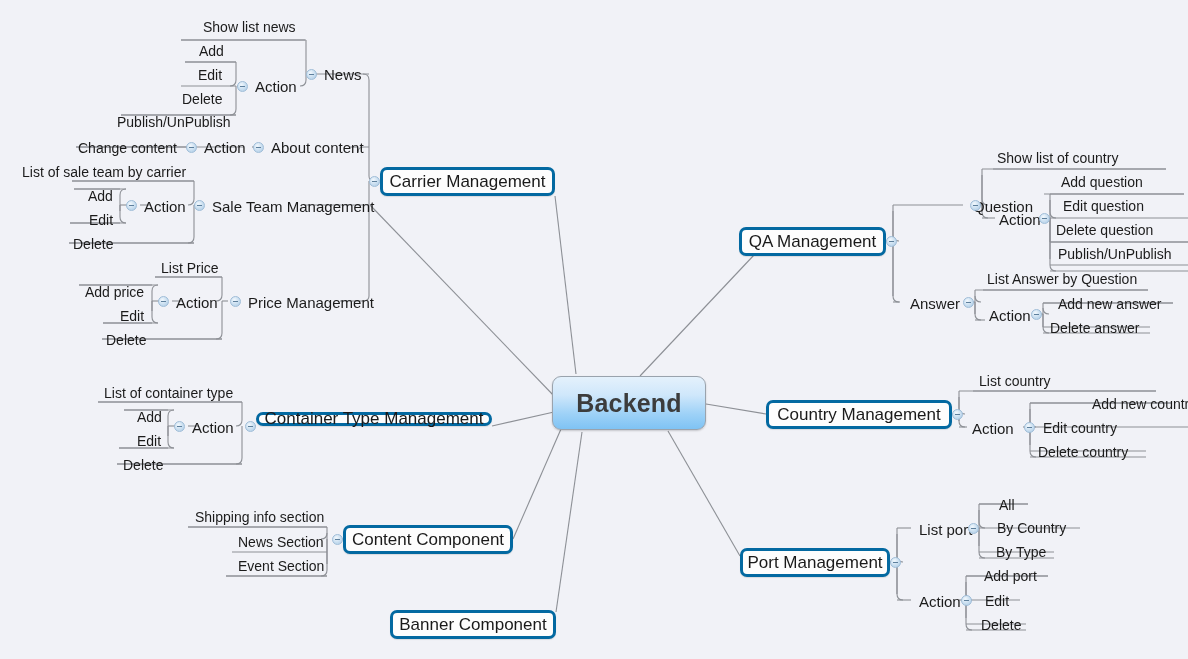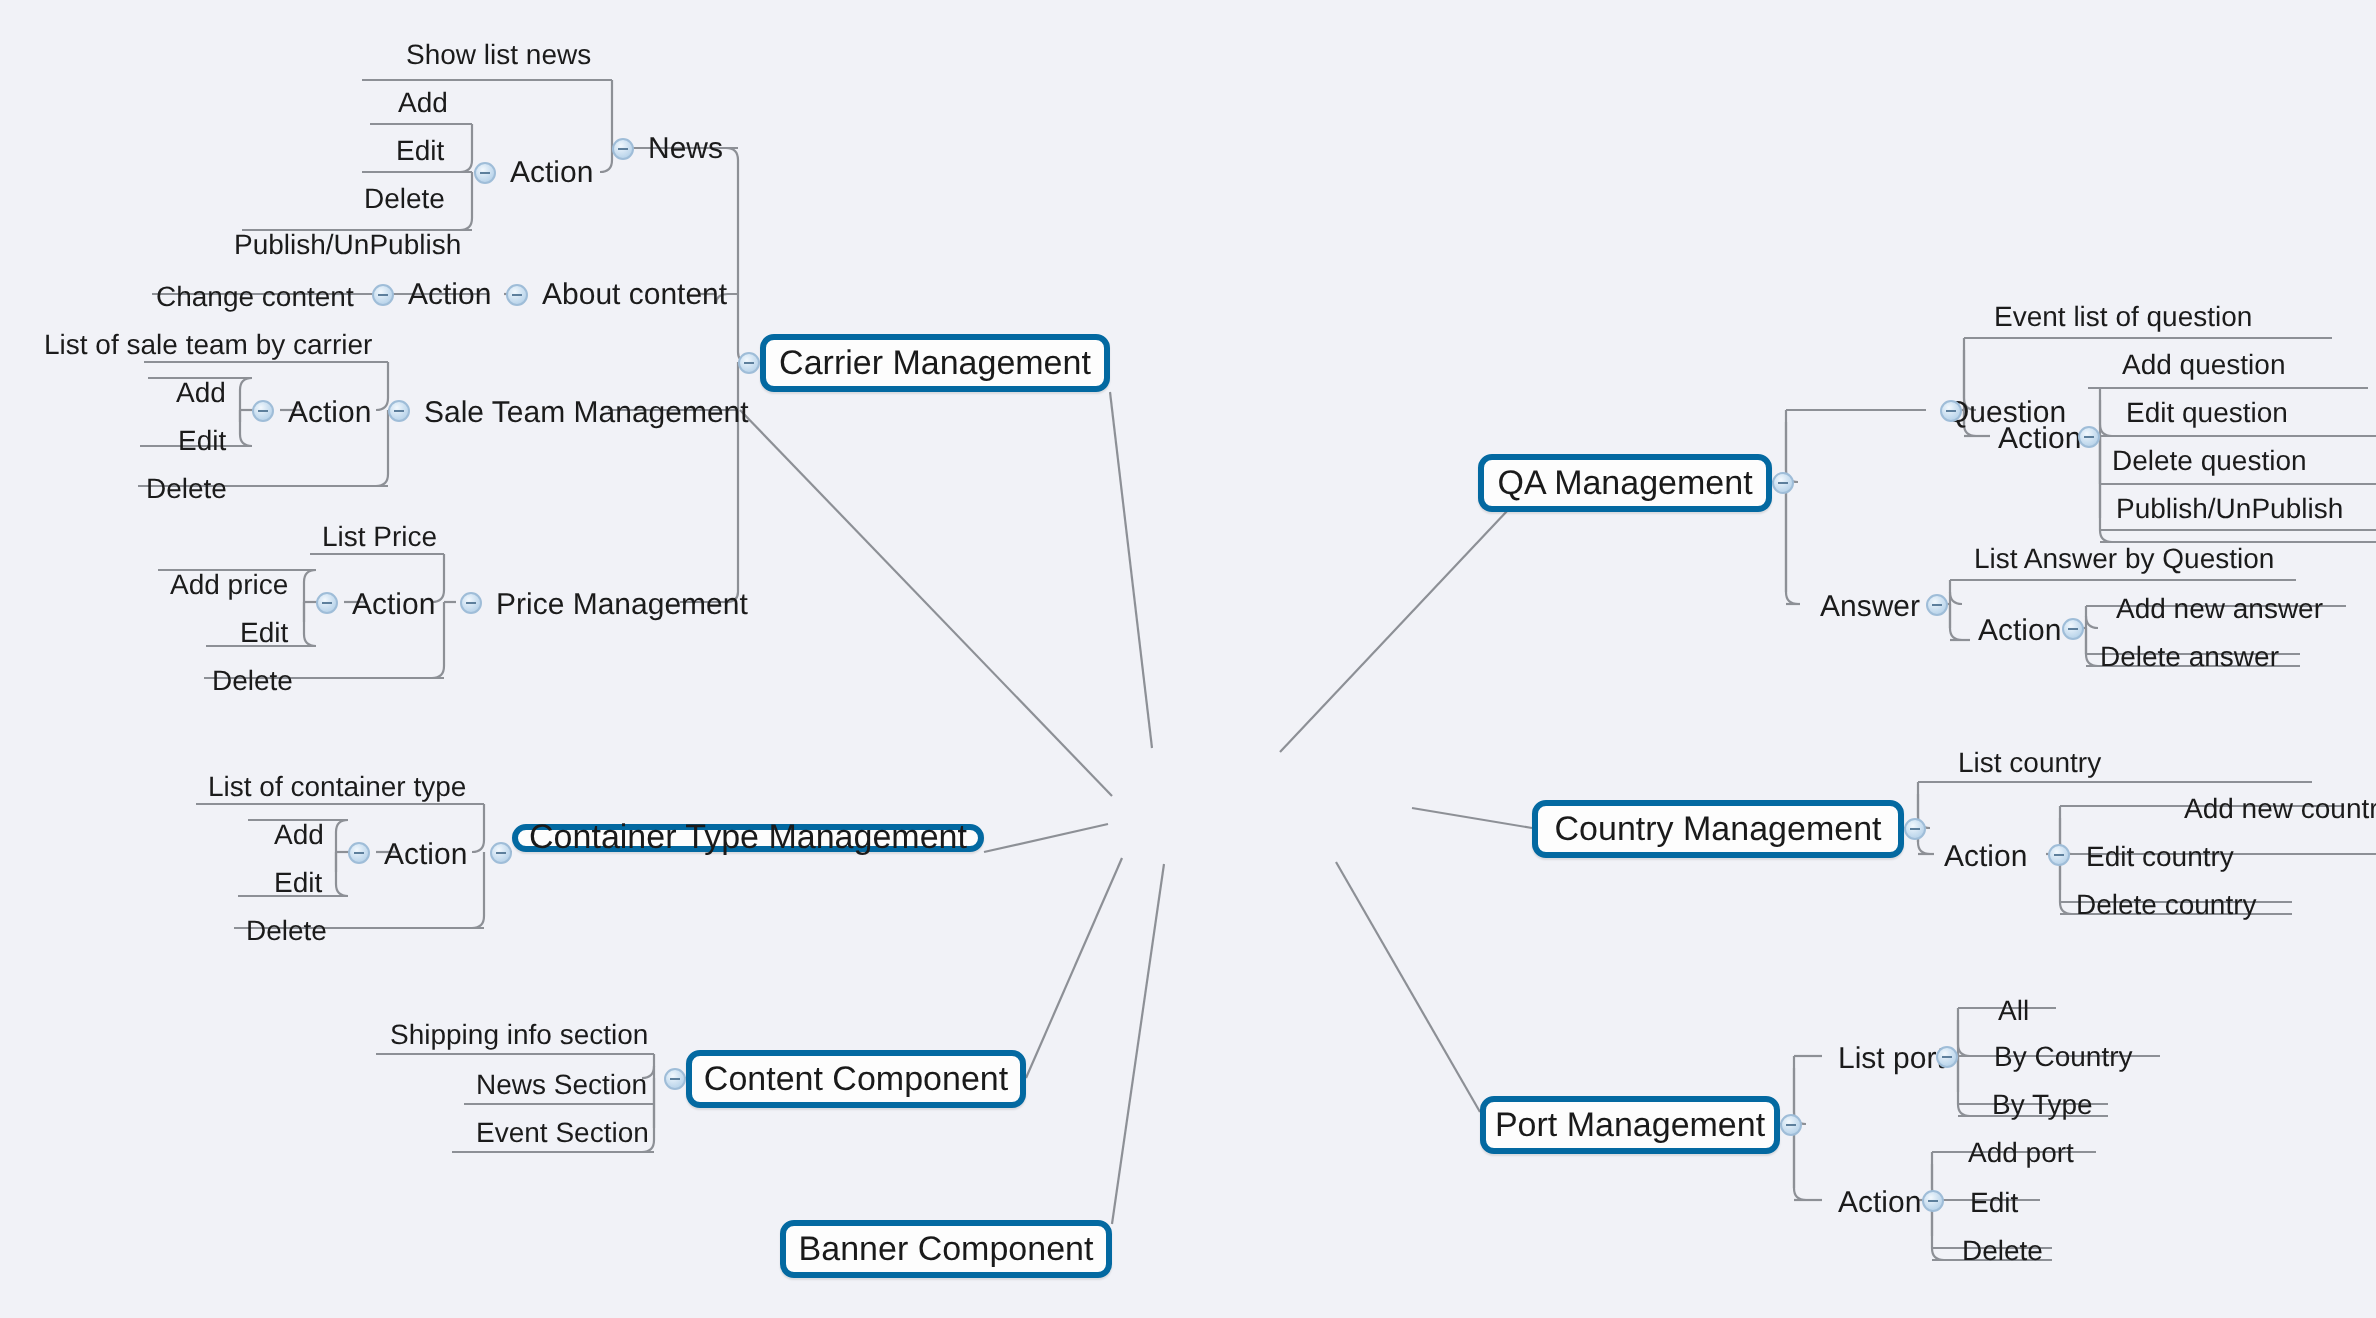--- a/index.html
+++ b/index.html
@@ -285,20 +285,21 @@
       <path d="M1030,451 L1146,451"></path>
       <path d="M979,504 L1028,504"></path>
       <path d="M979,528 L1080,528"></path>
       <path d="M979,552 L1054,552"></path>
       <path d="M966,576 L1048,576"></path>
       <path d="M966,600 L1020,600"></path>
       <path d="M966,624 L1026,624"></path>
     </g>
   </svg>
 
+  <div class="node root" style="left:552px;top:376px;width:154px;height:54px;">Backend</div>
 
   <div class="node boxed" style="left:380px;top:167px;width:175px;height:29px;">Carrier Management</div>
   <span class="toggle" style="left:369px;top:176px;"></span>
 
   <div class="node boxed" style="left:256px;top:412px;width:236px;height:14px;">Container Type Management</div>
   <span class="toggle" style="left:245px;top:421px;"></span>
 
   <div class="node boxed" style="left:343px;top:525px;width:170px;height:29px;">Content Component</div>
   <span class="toggle" style="left:332px;top:534px;"></span>
 
@@ -366,21 +367,21 @@
   <div class="node plain" style="left:191px;top:507px;height:20px;">Shipping info section</div>
   <div class="node plain" style="left:234px;top:532px;height:20px;">News Section</div>
   <div class="node plain" style="left:234px;top:556px;height:20px;">Event Section</div>
 
   <div class="node plain sz15" style="left:956px;top:196px;height:20px;margin-left:13px;">Question</div>
   <span class="toggle" style="left:970px;top:200px;"></span>
 
   <div class="node plain sz15" style="left:995px;top:209px;height:20px;">Action</div>
   <span class="toggle" style="left:1039px;top:213px;"></span>
 
-  <div class="node plain" style="left:993px;top:148px;height:20px;">Event list of question</div>
+  <div class="node plain" style="left:993px;top:148px;height:20px;">Show list of country</div>
   <div class="node plain" style="left:1057px;top:172px;height:20px;">Add question</div>
   <div class="node plain" style="left:1059px;top:196px;height:20px;">Edit question</div>
   <div class="node plain" style="left:1052px;top:220px;height:20px;">Delete question</div>
   <div class="node plain" style="left:1054px;top:244px;height:20px;">Publish/UnPublish</div>
 
   <div class="node plain sz15" style="left:906px;top:293px;height:20px;">Answer</div>
   <span class="toggle" style="left:963px;top:297px;"></span>
 
   <div class="node plain sz15" style="left:985px;top:305px;height:20px;">Action</div>
   <span class="toggle" style="left:1031px;top:309px;"></span>

